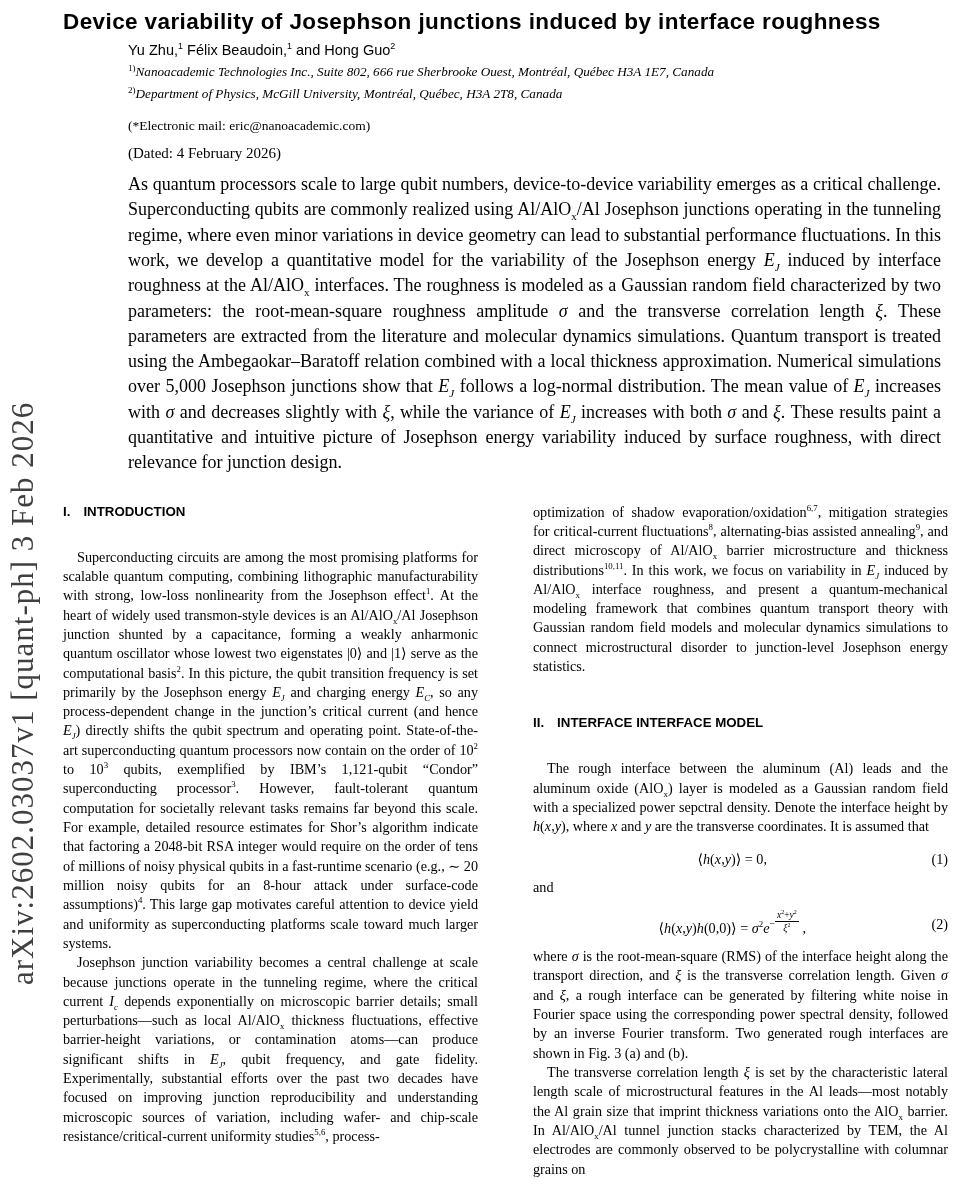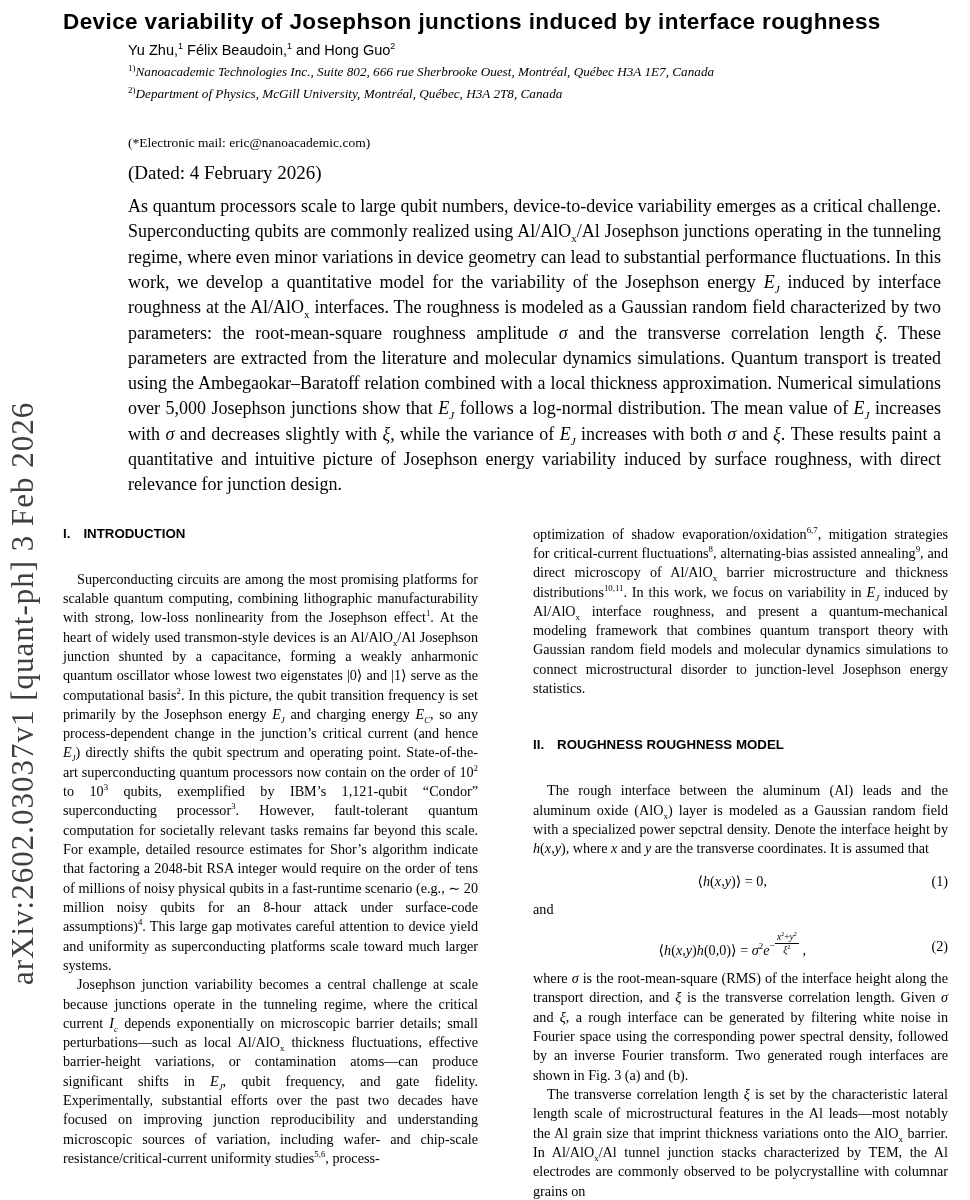--- a/index.html
+++ b/index.html
@@ -32,22 +32,22 @@
   .header-block { margin-left: 65px; width: 813px; }
   .authors {
     font-family: Liberation Sans, sans-serif;
     font-size: 14.5px; margin-top: 7px;
   }
   .authors sup { font-size: 9px; }
   .affiliation {
     font-size: 13.2px; line-height: 1.22; font-style: italic; margin-top: 6px;
   }
   .affiliation sup { font-size: 9px; font-style: normal; }
-  .email-note { font-size: 13.5px; margin-top: 33px; }
-  .date-note  { font-size: 19px; margin-top: 11px; }
+  .email-note { font-size: 13.5px; margin-top: 16px; }
+  .date-note  { font-size: 15px; margin-top: 11px; }
   .abstract {
     font-size: 18px; line-height: 1.405; text-align: justify; margin-top: 10px;
   }
 
   .columns { display: flex; gap: 55px; margin-top: 27px; width: 885px; }
   .col { width: 415px; font-size: 14.2px; line-height: 1.36; text-align: justify; }
 
   .section-heading {
     font-family: "Liberation Sans", "DejaVu Sans", sans-serif;
     font-size: 13.3px; font-weight: bold; margin: 0 0 27px 0;
@@ -94,21 +94,21 @@
 
       <div class="col">
         <h2 class="section-heading"><span>I.</span><span class="sec-title">INTRODUCTION</span></h2>
         <p class="para indent">Superconducting circuits are among the most promising platforms for scalable quantum computing, combining lithographic manufacturability with strong, low-loss nonlinearity from the Josephson effect<sup>1</sup>. At the heart of widely used transmon-style devices is an Al/AlO<sub>x</sub>/Al Josephson junction shunted by a capacitance, forming a weakly anharmonic quantum oscillator whose lowest two eigenstates |0⟩ and |1⟩ serve as the computational basis<sup>2</sup>. In this picture, the qubit transition frequency is set primarily by the Josephson energy <i>E<sub>J</sub></i> and charging energy <i>E<sub>C</sub></i>, so any process-dependent change in the junction’s critical current (and hence <i>E<sub>J</sub></i>) directly shifts the qubit spectrum and operating point. State-of-the-art superconducting quantum processors now contain on the order of 10<sup>2</sup> to 10<sup>3</sup> qubits, exemplified by IBM’s 1,121-qubit “Condor” superconducting processor<sup>3</sup>. However, fault-tolerant quantum computation for societally relevant tasks remains far beyond this scale. For example, detailed resource estimates for Shor’s algorithm indicate that factoring a 2048-bit RSA integer would require on the order of tens of millions of noisy physical qubits in a fast-runtime scenario (e.g., ∼ 20 million noisy qubits for an 8-hour attack under surface-code assumptions)<sup>4</sup>. This large gap motivates careful attention to device yield and uniformity as superconducting platforms scale toward much larger systems.</p>
         <p class="para indent">Josephson junction variability becomes a central challenge at scale because junctions operate in the tunneling regime, where the critical current <i>I<sub>c</sub></i> depends exponentially on microscopic barrier details; small perturbations—such as local Al/AlO<sub>x</sub> thickness fluctuations, effective barrier-height variations, or contamination atoms—can produce significant shifts in <i>E<sub>J</sub></i>, qubit frequency, and gate fidelity. Experimentally, substantial efforts over the past two decades have focused on improving junction reproducibility and understanding microscopic sources of variation, including wafer- and chip-scale resistance/critical-current uniformity studies<sup>5,6</sup>, process-</p>
       </div>
 
       <div class="col">
         <p class="para">optimization of shadow evaporation/oxidation<sup>6,7</sup>, mitigation strategies for critical-current fluctuations<sup>8</sup>, alternating-bias assisted annealing<sup>9</sup>, and direct microscopy of Al/AlO<sub>x</sub> barrier microstructure and thickness distributions<sup>10,11</sup>. In this work, we focus on variability in <i>E<sub>J</sub></i> induced by Al/AlO<sub>x</sub> interface roughness, and present a quantum-mechanical modeling framework that combines quantum transport theory with Gaussian random field models and molecular dynamics simulations to connect microstructural disorder to junction-level Josephson energy statistics.</p>
 
-        <h2 class="section-heading mt"><span>II.</span><span class="sec-title">ROUGHNESS ROUGHNESS MODEL</span></h2>
+        <h2 class="section-heading mt"><span>II.</span><span class="sec-title">INTERFACE INTERFACE MODEL</span></h2>
 
         <p class="para indent">The rough interface between the aluminum (Al) leads and the aluminum oxide (AlO<sub>x</sub>) layer is modeled as a Gaussian random field with a specialized power sepctral density. Denote the interface height by <i>h</i>(<i>x</i>,<i>y</i>), where <i>x</i> and <i>y</i> are the transverse coordinates. It is assumed that</p>
 
         <div class="equation">
           <span class="eq-body">⟨<i>h</i>(<i>x</i>,<i>y</i>)⟩ = 0,</span>
           <span class="eq-number">(1)</span>
         </div>
 
         <p class="para connector">and</p>
 

